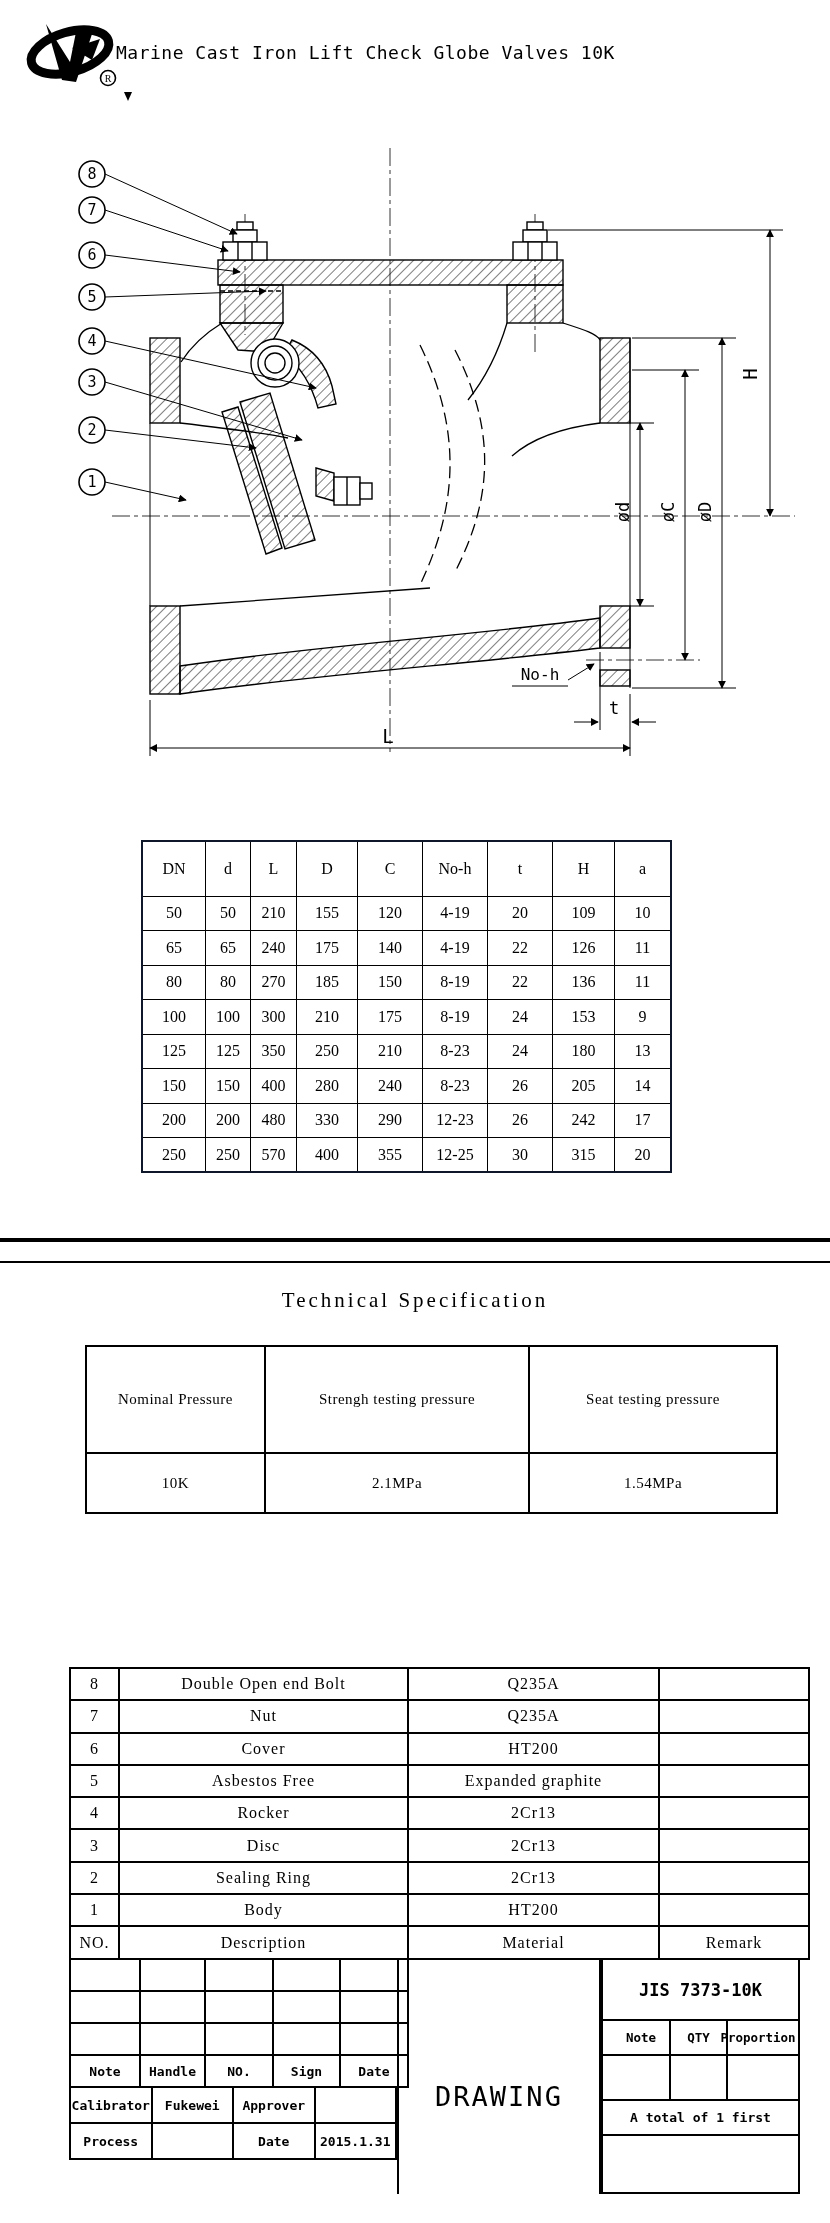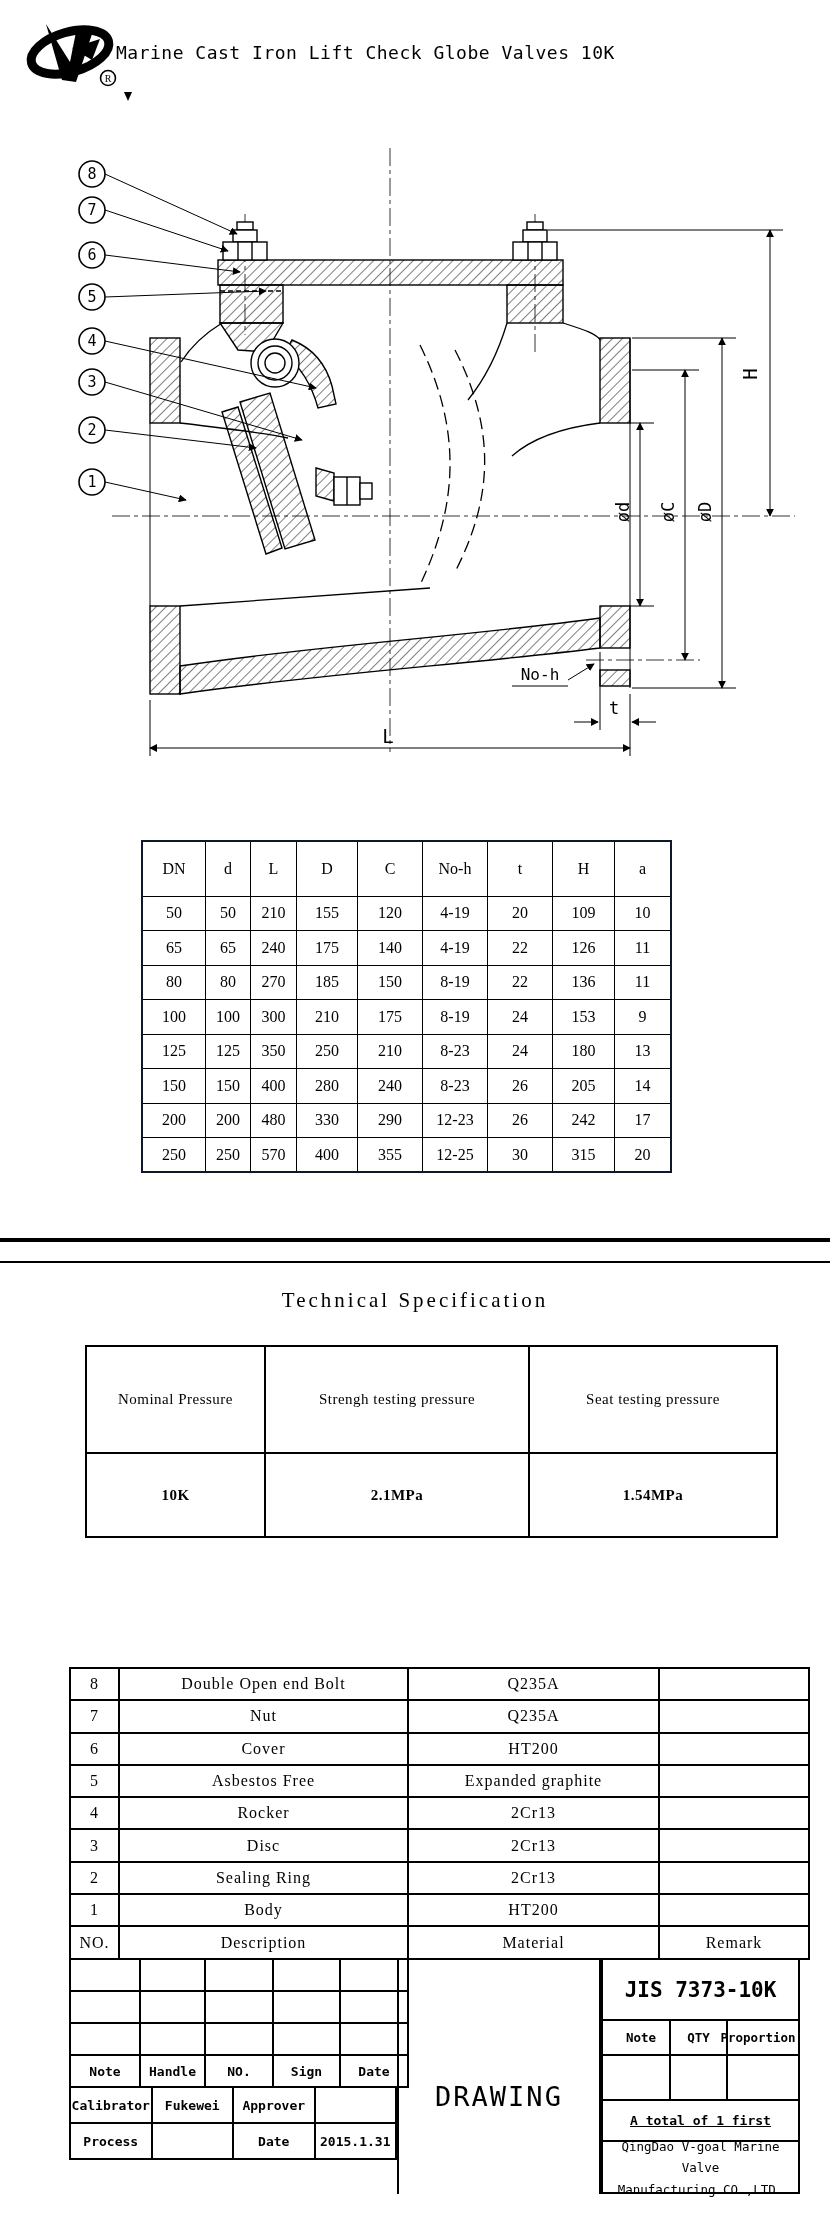--- a/index.html
+++ b/index.html
@@ -22,42 +22,42 @@
   
   #ruleThick{left:0;top:1238px;width:830px;height:4px;background:#000;}
   #ruleThin{left:0;top:1261px;width:830px;height:2px;background:#000;}
   
   #specTitle{left:0;top:1288px;width:830px;text-align:center;font-size:21px;letter-spacing:3px;}
   
   #specTable{left:85px;top:1345px;}
   #specTable table{width:685px;border:2px solid #000;}
   #specTable td{border:2px solid #000;font-size:15px;letter-spacing:0.5px;}
   #specTable tr.hd{height:107px;}
-  #specTable tr.bd{height:84px;font-weight:bold;}
+  #specTable tr.bd{height:60px;}
   
   #partsTable{left:69px;top:1667px;}
   #partsTable table{width:731px;border:2px solid #000;}
   #partsTable td{border:2px solid #000;font-size:16px;letter-spacing:1px;}
   #partsTable tr{height:32.3px;}
   
   #tblock{left:69px;top:1958px;width:731px;height:236px;}
   #tblock table{position:absolute;border:2px solid #000;}
   #tblock td{border:2px solid #000;font-family:"DejaVu Sans Mono",monospace;font-weight:bold;font-size:13px;}
   #tbA{left:0;top:0;width:328px;}
   #tbA tr{height:32px;}
   #tbB{left:0;top:128px;width:328px;}
   #tbB tr{height:36px;}
   #tbMid{position:absolute;left:328px;top:0;width:204px;height:236px;border-left:2px solid #000;border-right:2px solid #000;border-top:2px solid #000;box-sizing:border-box;display:flex;align-items:center;justify-content:center;}
   #tbMid .lab{font-family:"DejaVu Sans Mono",monospace;font-size:27px;letter-spacing:2px;margin-top:38px;}
   #tbR{position:absolute;left:532px;top:0;width:199px;height:236px;border:2px solid #000;box-sizing:border-box;}
   #tbR .row{box-sizing:border-box;border-bottom:2px solid #000;display:flex;align-items:center;justify-content:center;font-family:"DejaVu Sans Mono",monospace;font-weight:bold;}
-  #tbR .r1{height:61px;font-size:21px;}
+  #tbR .r1{height:61px;font-size:17px;}
   #tbR .r2{height:35px;font-size:12.5px;}
   #tbR .r3{height:45px;}
-  #tbR .r4{height:41px;font-size:13px;text-decoration:underline;}
+  #tbR .r4{height:35px;font-size:13px;}
   #tbR .r5{height:52px;border-bottom:none;font-size:12.5px;font-weight:normal;text-align:center;line-height:1.7;}
   #tbR .cell{box-sizing:border-box;height:100%;display:flex;align-items:center;justify-content:center;}
   #tbR .c1{width:58px;border-right:2px solid #000;}
   #tbR .c2{width:57px;border-right:2px solid #000;}
   #tbR .c3{width:60px;}
   svg text{fill:#000;}
 </style>
 </head>
 <body>
 
@@ -448,18 +448,14 @@
       <div class="cell c1">Note</div>
       <div class="cell c2">QTY</div>
       <div class="cell c3">Proportion</div>
     </div>
     <div class="row r3">
       <div class="cell c1"></div>
       <div class="cell c2"></div>
       <div class="cell c3"></div>
     </div>
     <div class="row r4">A total of 1 first</div>
-    <div class="row r5">
-      <div><span>QingDao V-goal Marine Valve</span><br>
-      <span>Manufacturing CO.,LTD.</span></div>
-    </div>
   </div>
 </div>
 
 </body></html>

